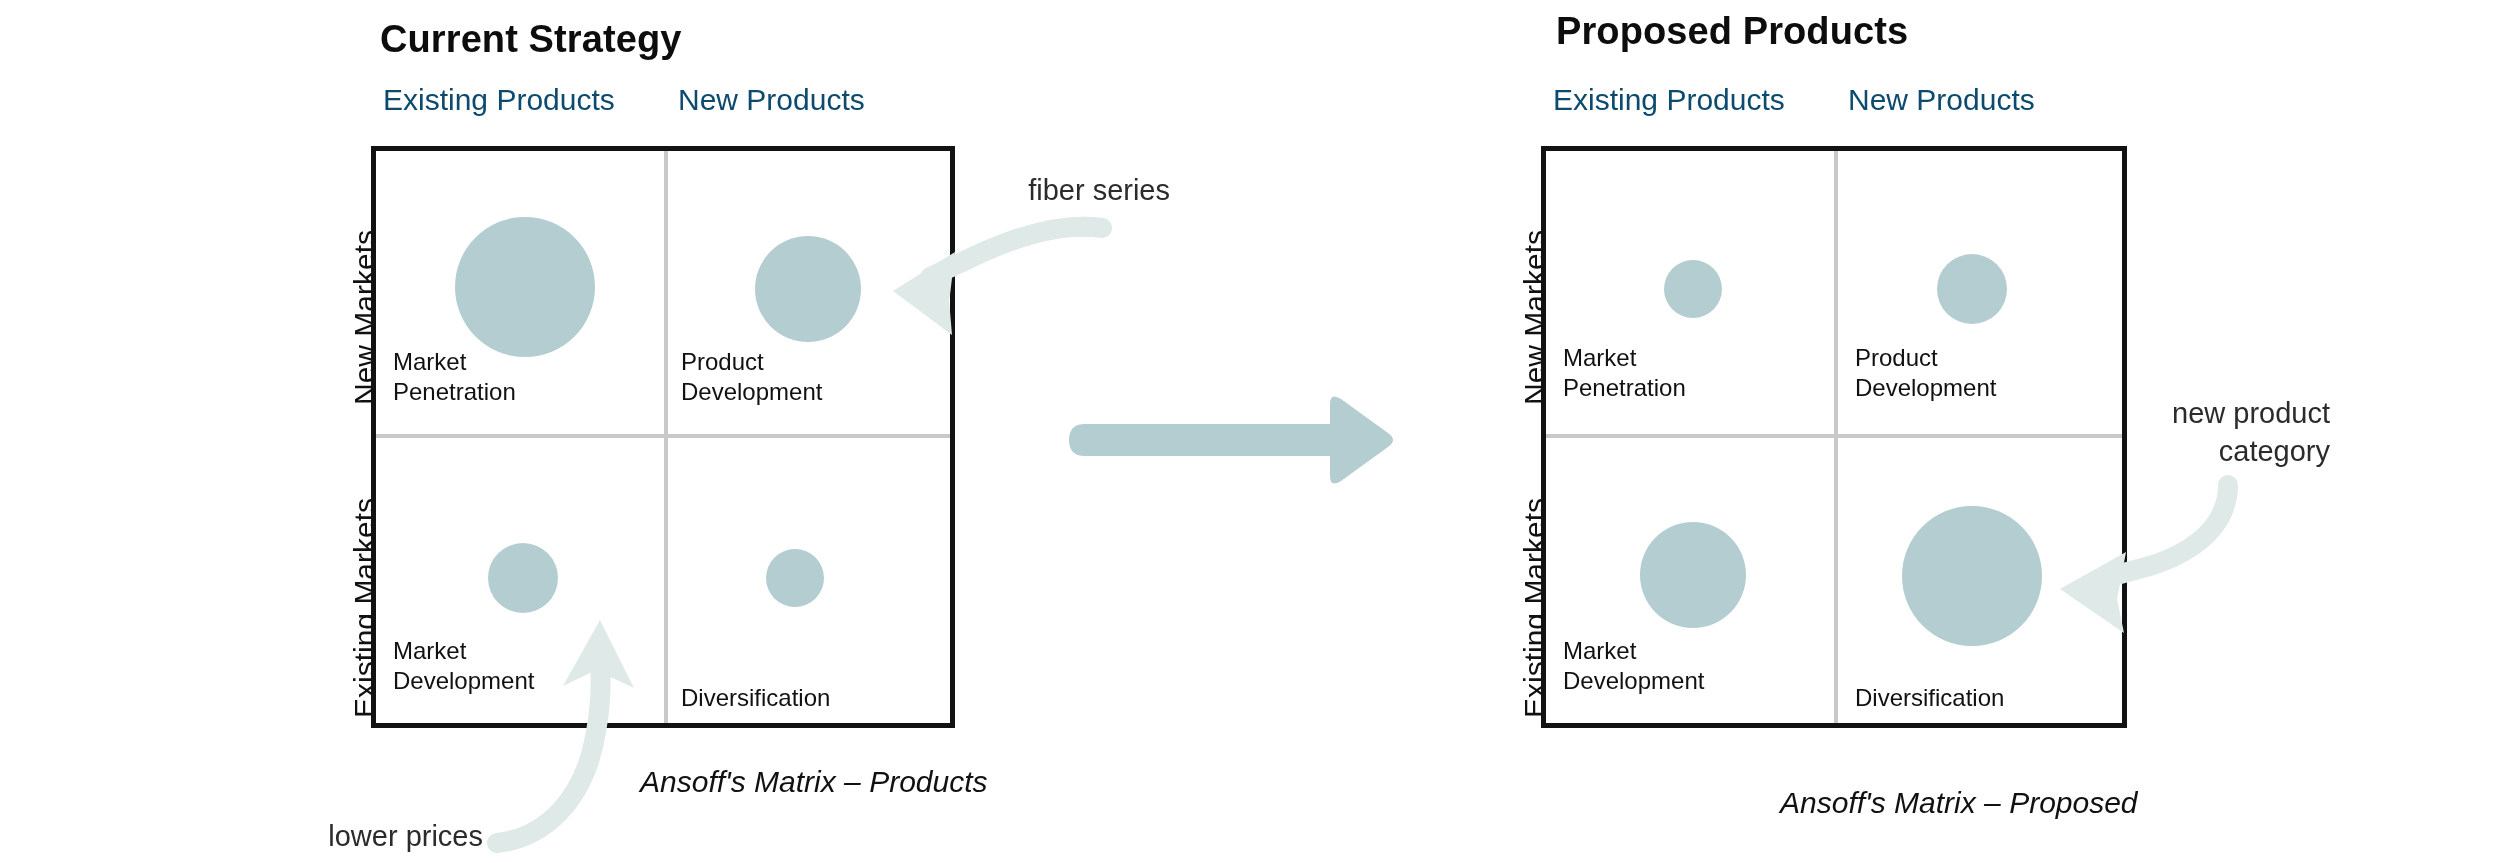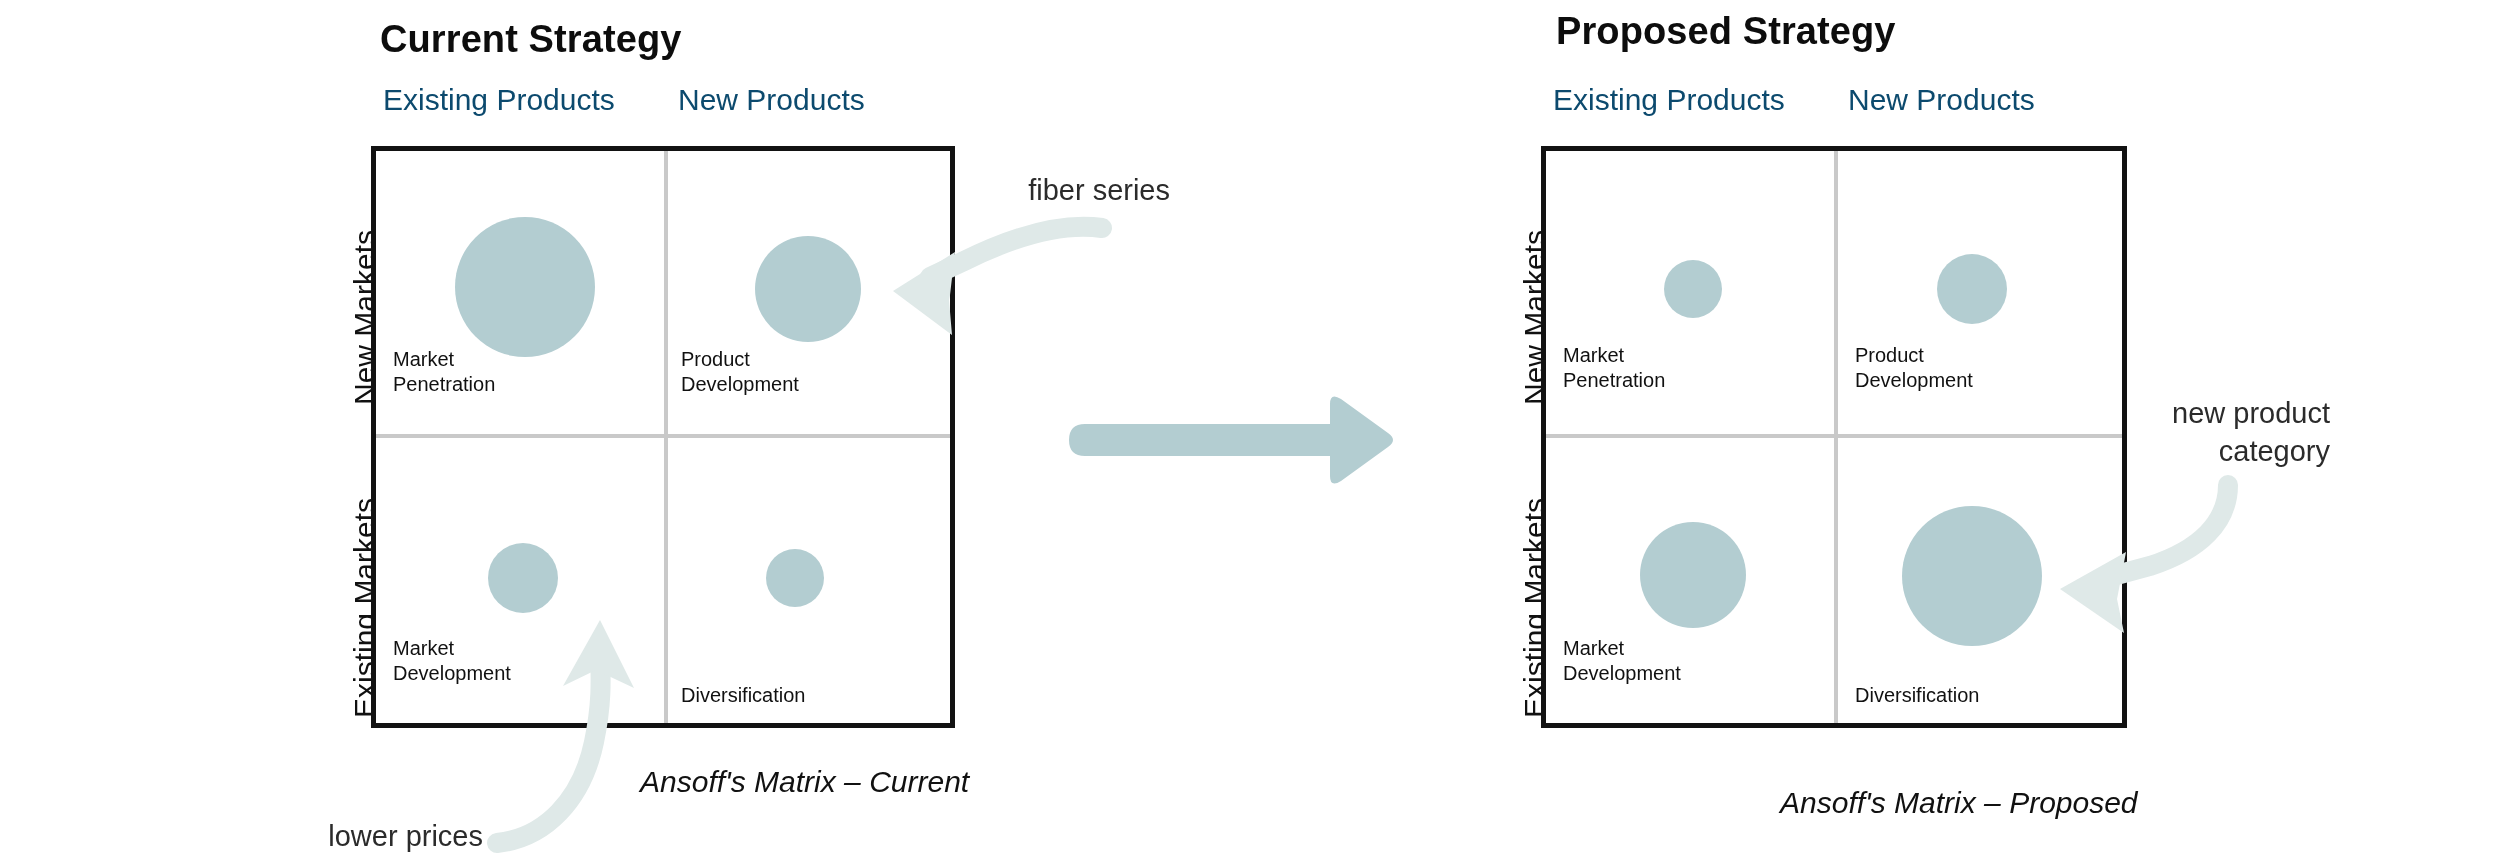--- a/index.html
+++ b/index.html
@@ -65,21 +65,21 @@
     position: absolute;
     height: 4px;
     background: #c9c9c9;
     left: 0;
     right: 0;
   }
 
   
   .quad-label {
     position: absolute;
-    font-size: 20px;
+    font-size: 24px;
     line-height: 1.26;
     color: #111111;
     white-space: pre-line;
   }
 
   
   .bubble {
     position: absolute;
     border-radius: 50%;
     background: #b3cdd1;
@@ -138,23 +138,23 @@
   <div class="bubble" style="left:766px; top:549px; width:58px; height:58px;"></div>
 
   <div class="quad-label" style="left:393px; top:347px;">Market
 Penetration</div>
   <div class="quad-label" style="left:681px; top:347px;">Product
 Development</div>
   <div class="quad-label" style="left:393px; top:636px;">Market
 Development</div>
   <div class="quad-label" style="left:681px; top:683px;">Diversification</div>
 
-  <div class="caption" style="left:640px; top:765px;">Ansoff's Matrix – Current</div>
-
-  <div class="panel-title" style="left:1556px; top:10px;">Proposed Strategy</div>
+  <div class="caption" style="left:640px; top:765px;">Ansoff's Matrix – Products</div>
+
+  <div class="panel-title" style="left:1556px; top:10px;">Proposed Products</div>
 
   <div class="col-header" style="left:1553px; top:83px;">Existing Products</div>
   <div class="col-header" style="left:1848px; top:83px;">New Products</div>
 
   <div class="row-label" style="left:1518px; top:405px;">New Markets</div>
   <div class="row-label" style="left:1518px; top:718px;">Existing Markets</div>
 
   <div class="matrix" style="left:1541px; top:146px; width:586px; height:582px;">
     <div class="divider-v" style="left:288px;"></div>
     <div class="divider-h" style="top:283px;"></div>

